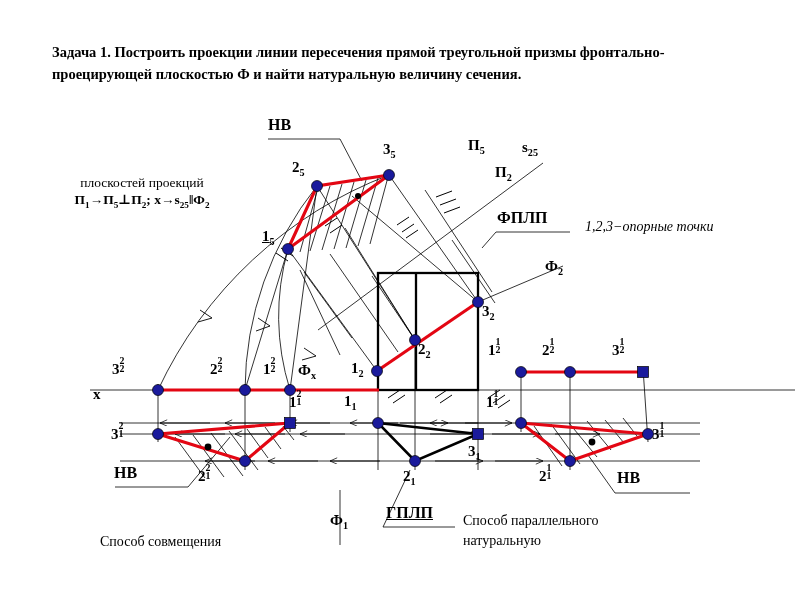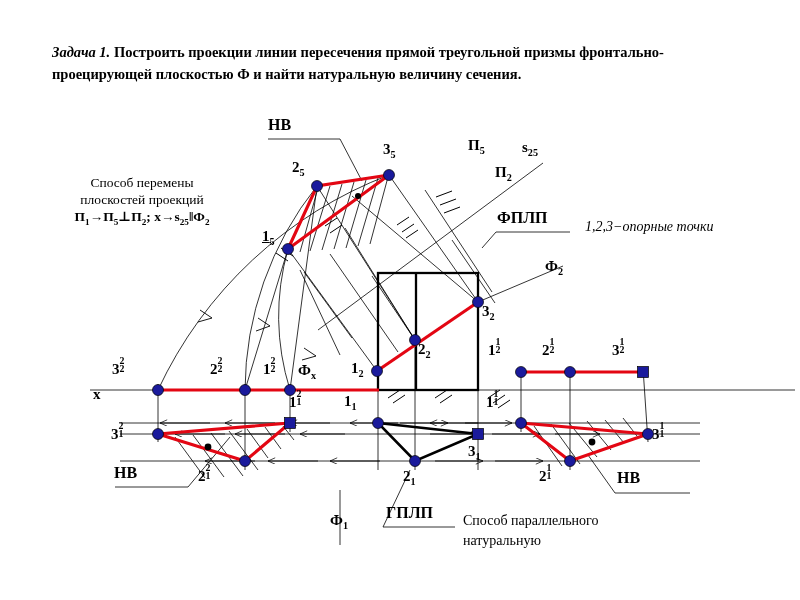--- a/index.html
+++ b/index.html
@@ -34,21 +34,20 @@
     position: absolute;
     left: 52px;
     top: 42px;
     width: 700px;
     font-size: 14.5px;
     font-weight: bold;
     color: #000;
     line-height: 1.5;
   }
   .title .probl {
-    font-style: italic;
   }
   .lbl {
     font-size: 15px;
     font-weight: bold;
   }
   .lbl-big {
     font-size: 16px;
     font-weight: bold;
   }
   .method {
@@ -297,21 +296,20 @@
       <circle cx="570" cy="372" r="5.5"></circle>
       <rect x="637.5" y="366.5" width="11" height="11"></rect>
 
       <circle cx="521" cy="423" r="5.5"></circle>
       <circle cx="648" cy="434" r="5.5"></circle>
       <circle cx="570" cy="461" r="5.5"></circle>
     </g>
   </svg>
 
   <div class="txt method" style="left:42px; top:175px; width:200px;">
-    <div>Способ перемены</div>
     <div>плоскостей проекций</div>
     <div style="font-weight:bold;">
       <span>П</span><span class="sub">1</span><span>→</span><span>П</span><span class="sub">5</span><span>⊥</span><span>П</span><span class="sub">2</span><span>;  x</span><span>→</span><span>s</span><span class="sub">25</span><span>‖Ф</span><span class="sub">2</span>
     </div>
   </div>
 
   <div class="txt lbl-big" style="left:268px; top:115px;">НВ</div>
 
   <div class="txt lbl" style="left:292px; top:158px;">
     <span>2</span><span class="sub">5</span>
@@ -408,18 +406,19 @@
   <div class="txt lbl" style="left:539px; top:466px;">
     <span>2</span><span class="supsub"><span class="s1">1</span><span class="s2">1</span></span>
   </div>
 
   <div class="txt lbl-big" style="left:617px; top:468px;">НВ</div>
 
   <div class="txt lbl" style="left:330px; top:511px;">
     <span>Ф</span><span class="sub">1</span>
   </div>
 
-  <div class="txt lbl-big" style="left:386px; top:503px;">ГПЛП</div>
-
+  <div class="txt lbl-big" style="left:386px; top:503px;text-decoration:underline;">ГПЛП</div>
+
+  <div class="txt" style="left:100px; top:533px; font-size:14px;">Способ совмещения</div>
   <div class="txt" style="left:463px; top:512px; font-size:14px;">Способ параллельного</div>
   <div class="txt" style="left:463px; top:532px; font-size:14px;">натуральную</div>
 
 </div>
 
 </body></html>

